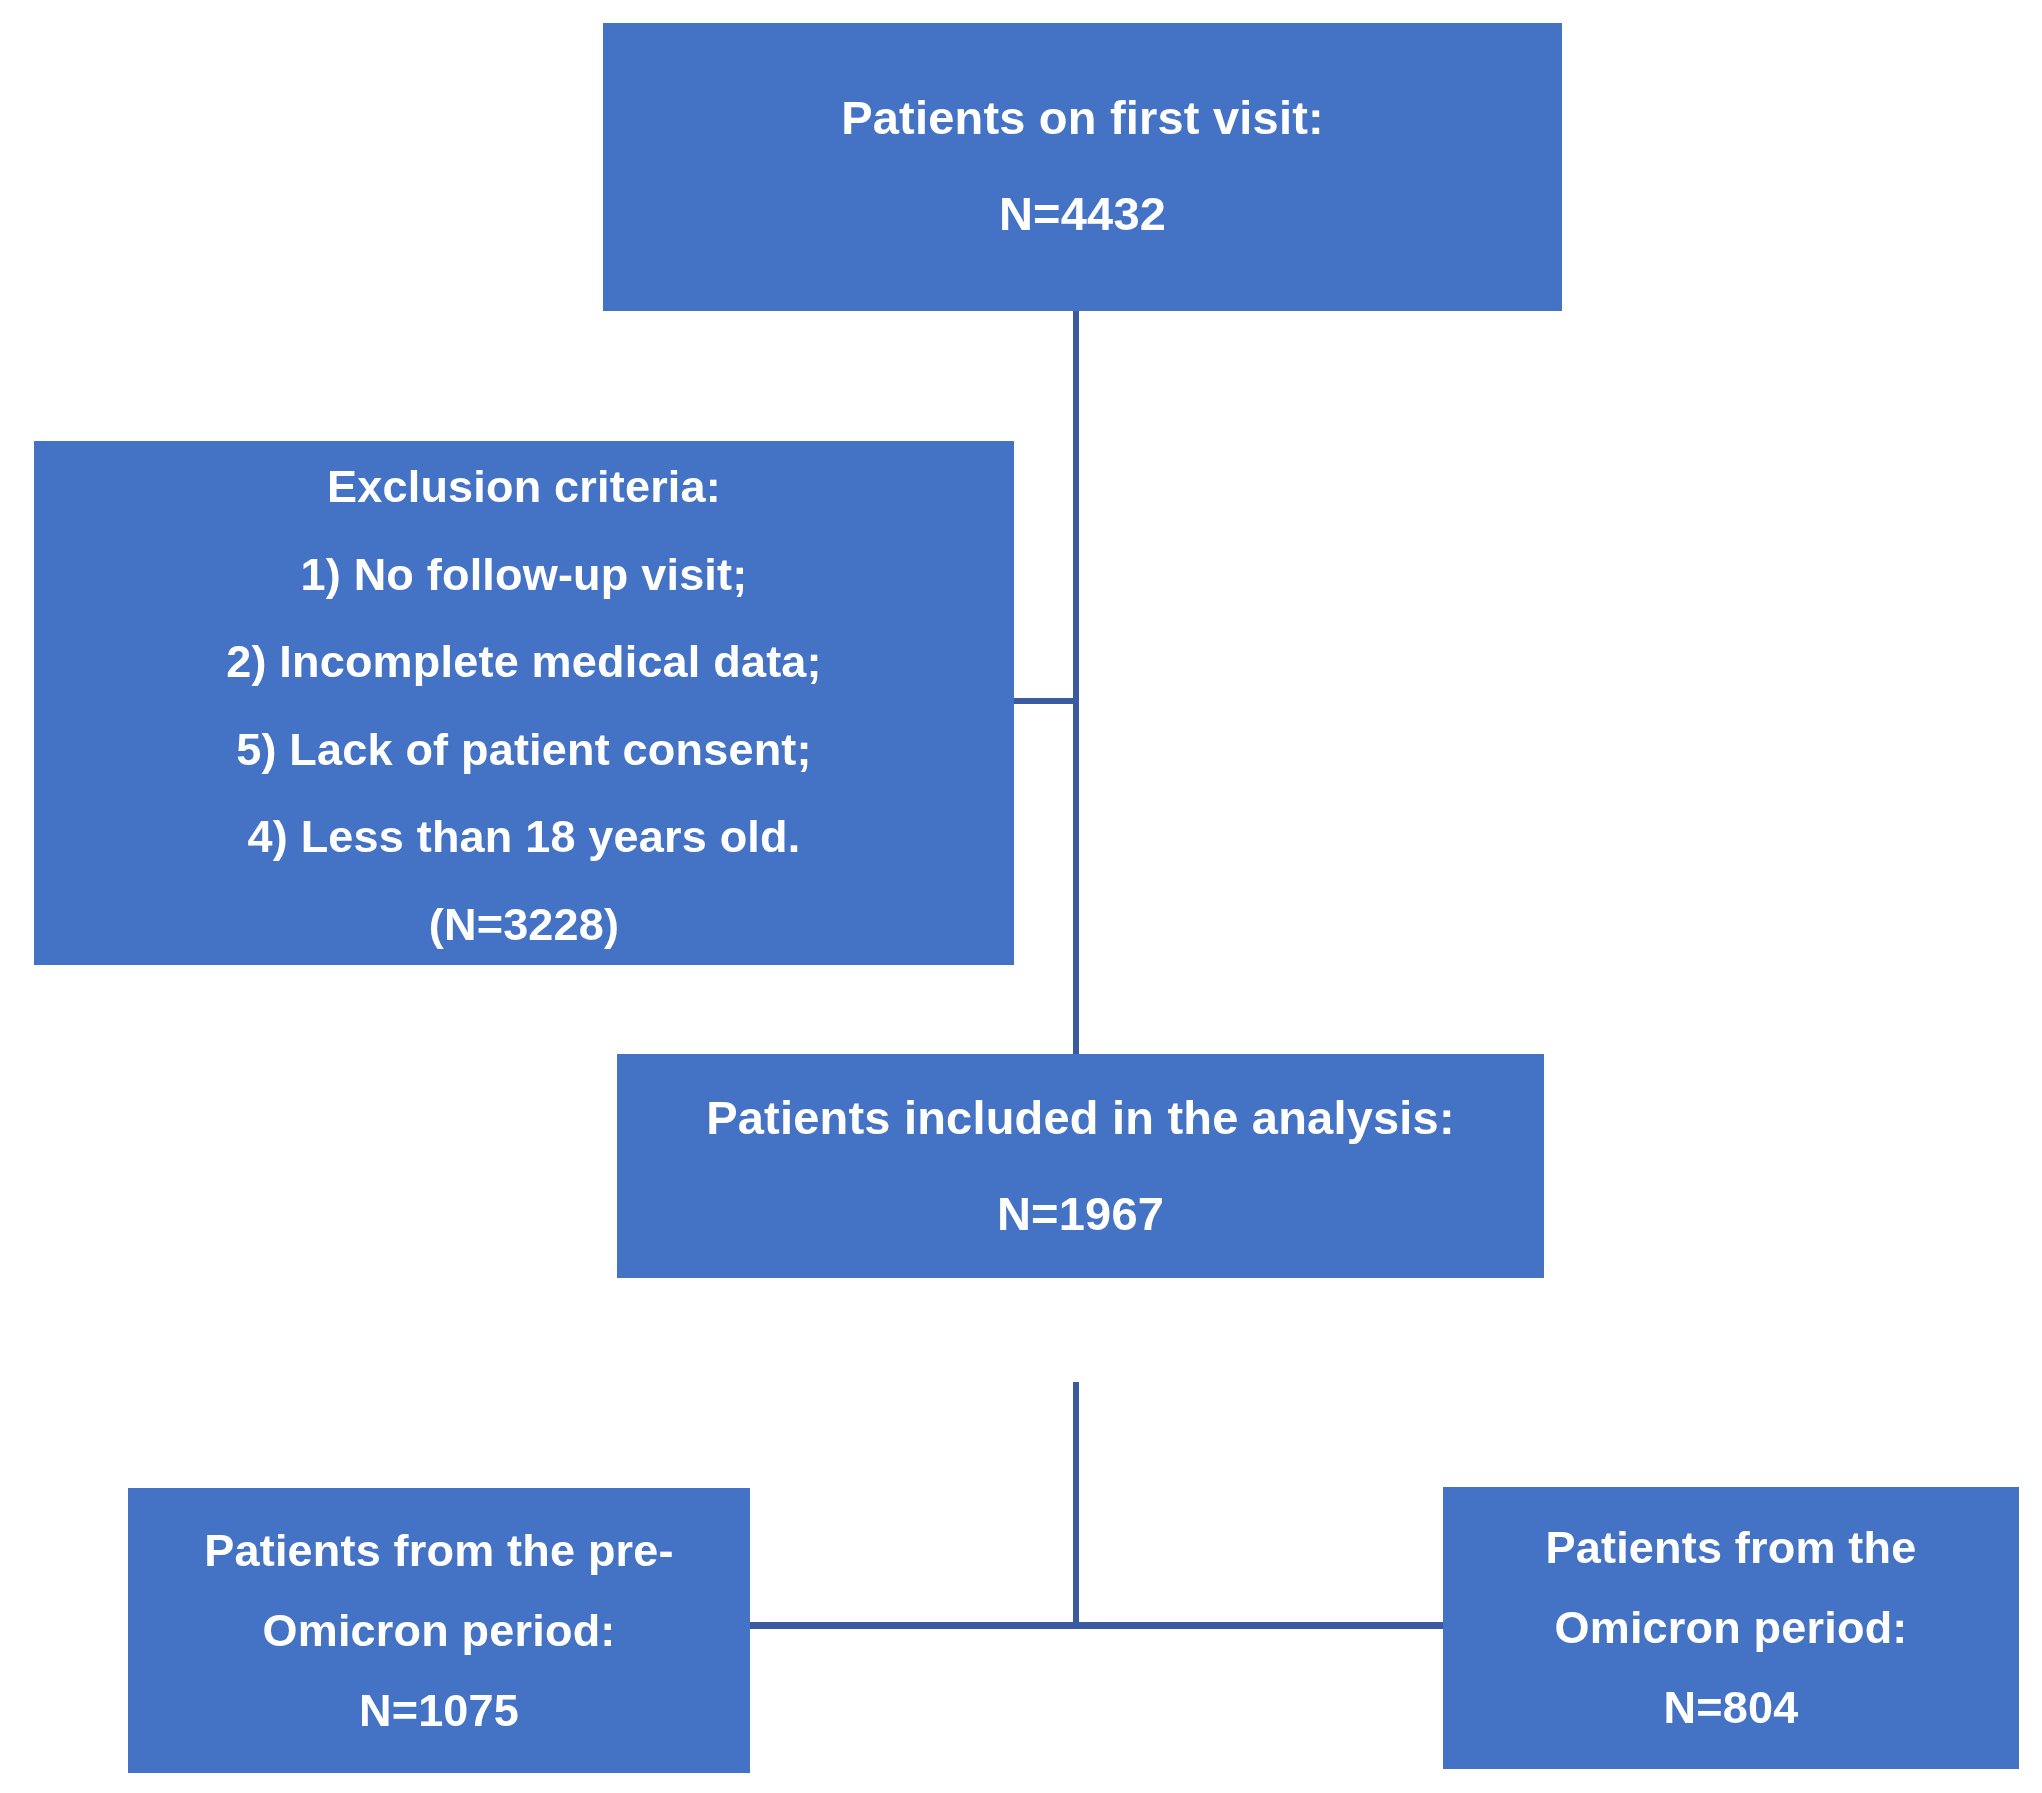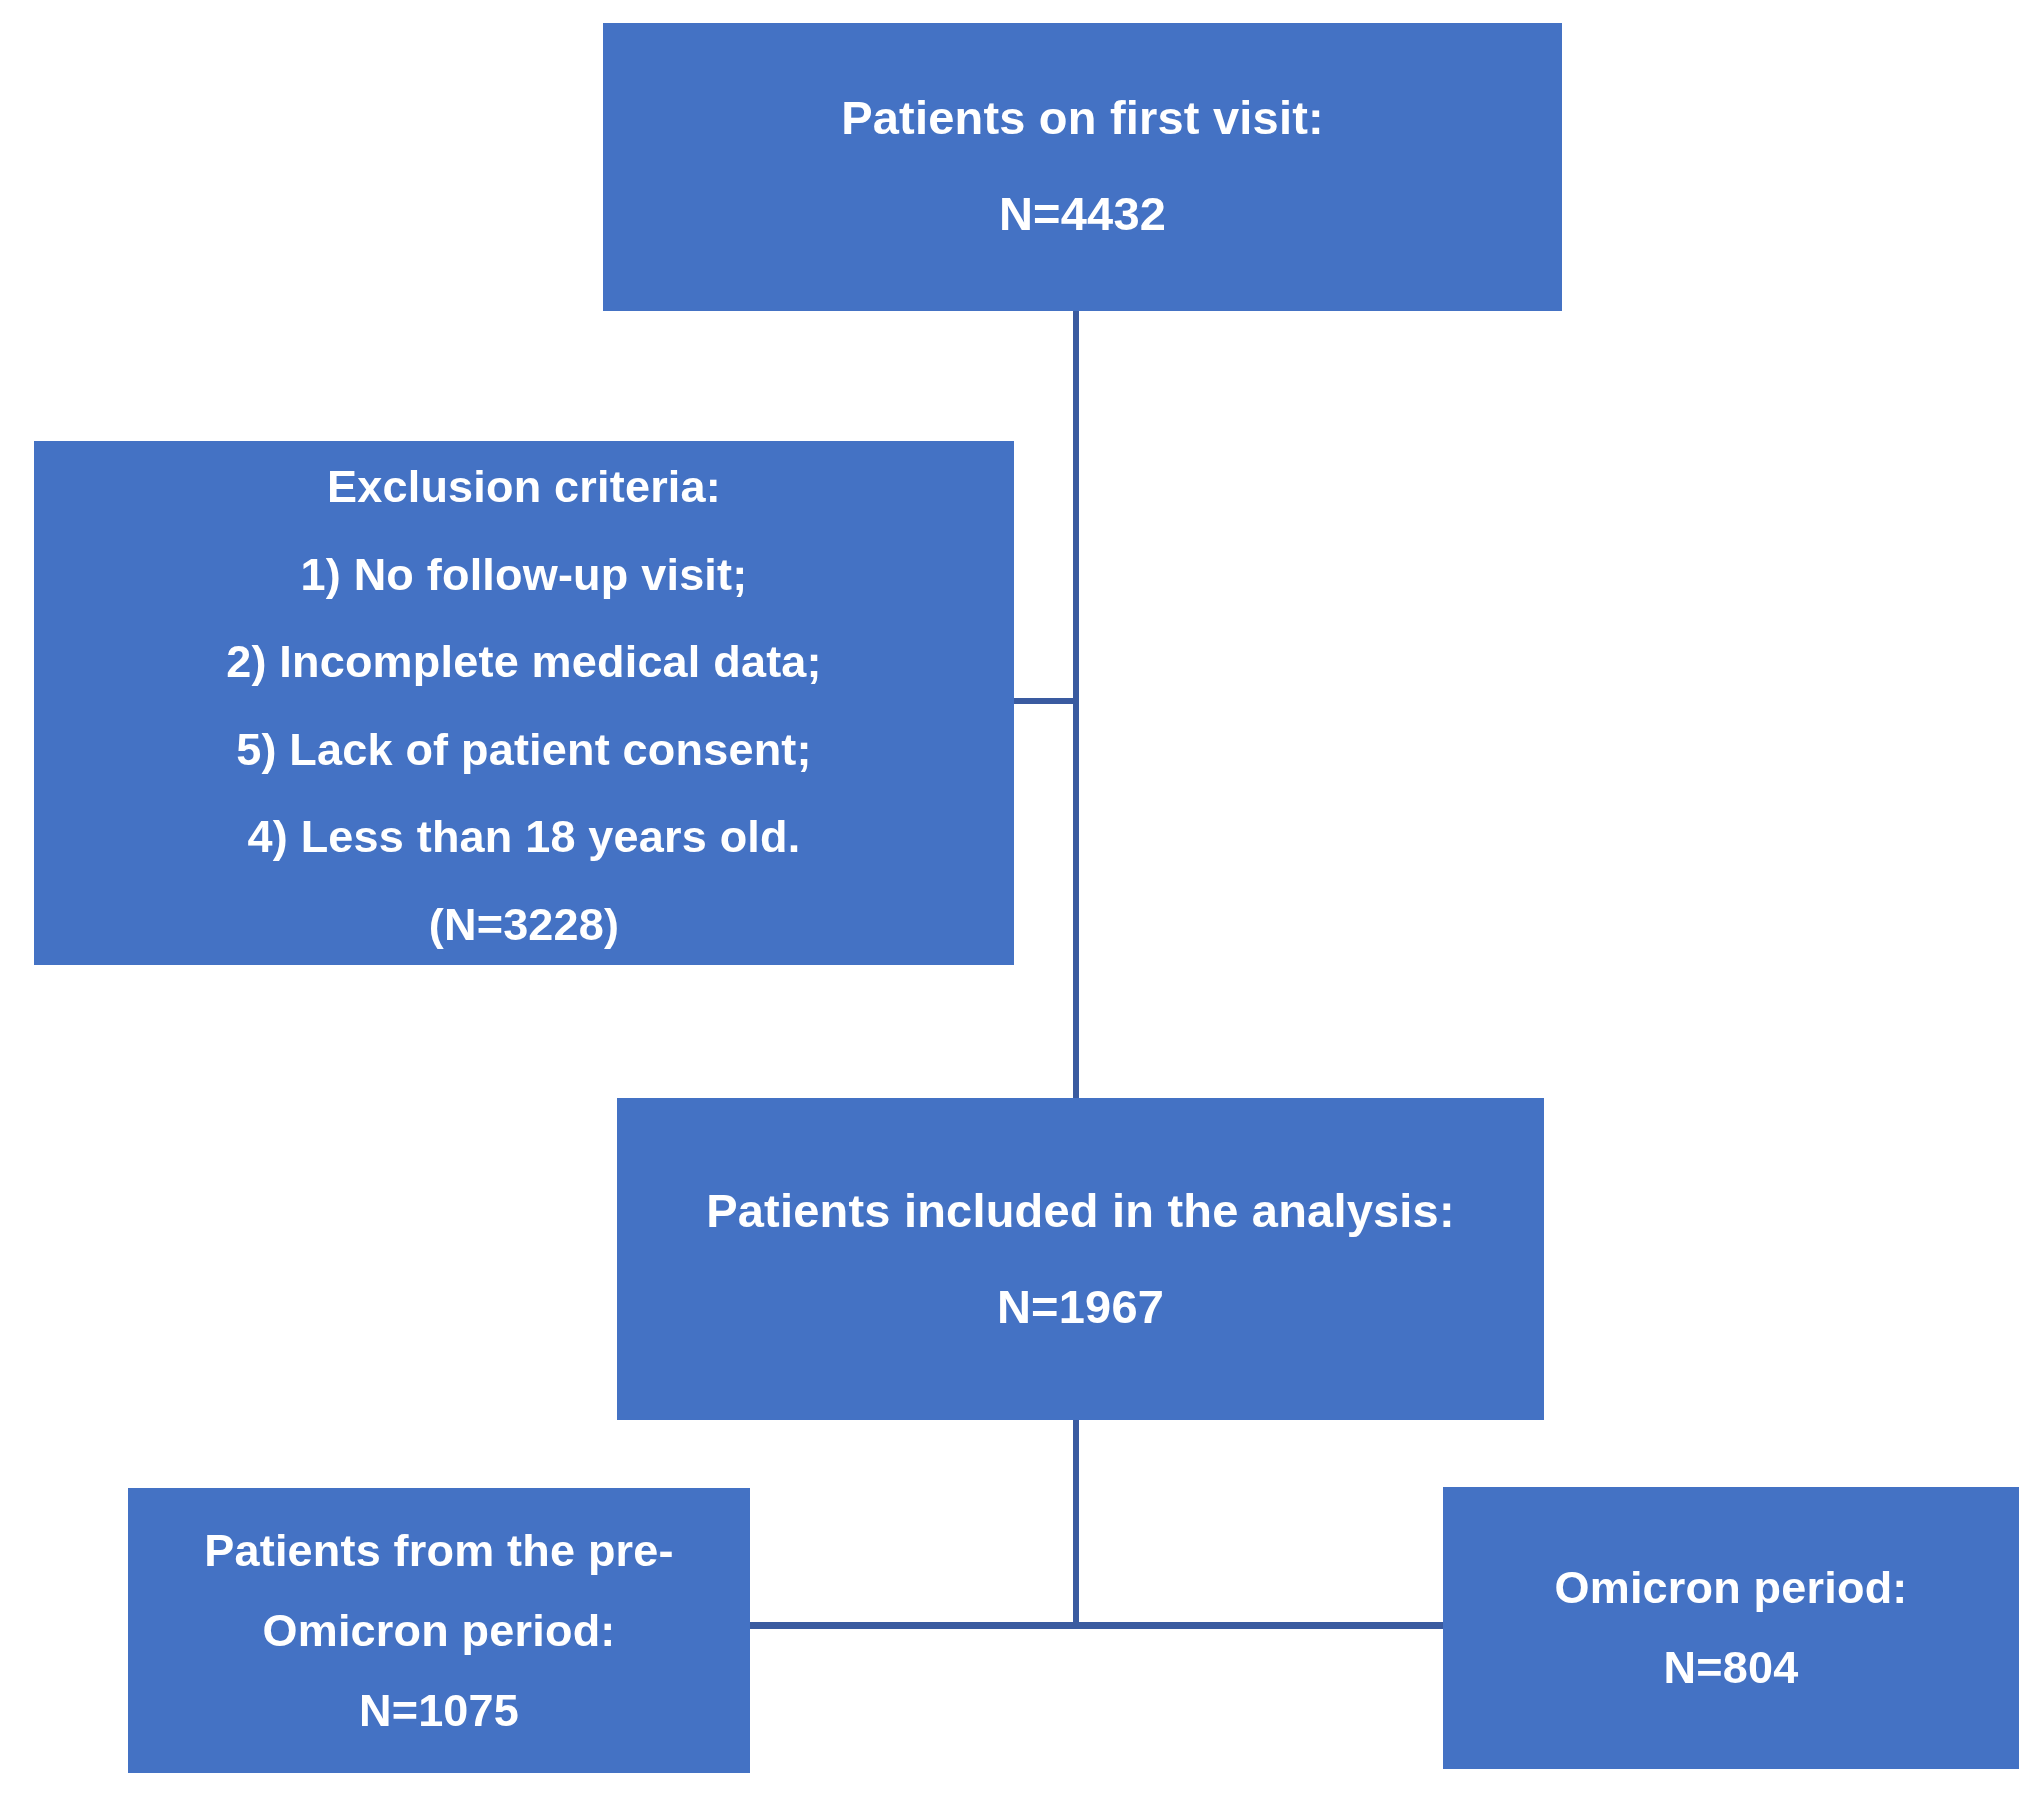--- a/index.html
+++ b/index.html
@@ -46,22 +46,22 @@
 
   #node-exclusion {
     left: 34px;  top: 441px;
     width: 980px; height: 524px;
     font-size: 45px;
     padding-top: 5.4px;
   }
   #node-exclusion .line { margin: 10px 0; }
 
   #node-included {
-    left: 617px;  top: 1098px;
-    width: 927px; height: 322px;
+    left: 617px;  top: 1054px;
+    width: 927px; height: 224px;
     font-size: 47px;
   }
   #node-included .line { margin: 12.6px 0; }
 
   #node-pre-omicron {
     left: 128px;  top: 1488px;
     width: 622px; height: 285px;
     font-size: 45px;
   }
   #node-pre-omicron .line { margin: 6.3px 0; }
@@ -124,18 +124,19 @@
     <span class="line">N=1967</span>
   </div>
 
   <div class="node" id="node-pre-omicron">
     <span class="line">Patients from the pre-</span>
     <span class="line">Omicron period:</span>
     <span class="line">N=1075</span>
   </div>
 
   <div class="node" id="node-omicron">
+    <span class="line">Patients from the</span>
     <span class="line">Omicron period:</span>
     <span class="line">N=804</span>
   </div>
 
 </div>
 
 
 </body></html>

